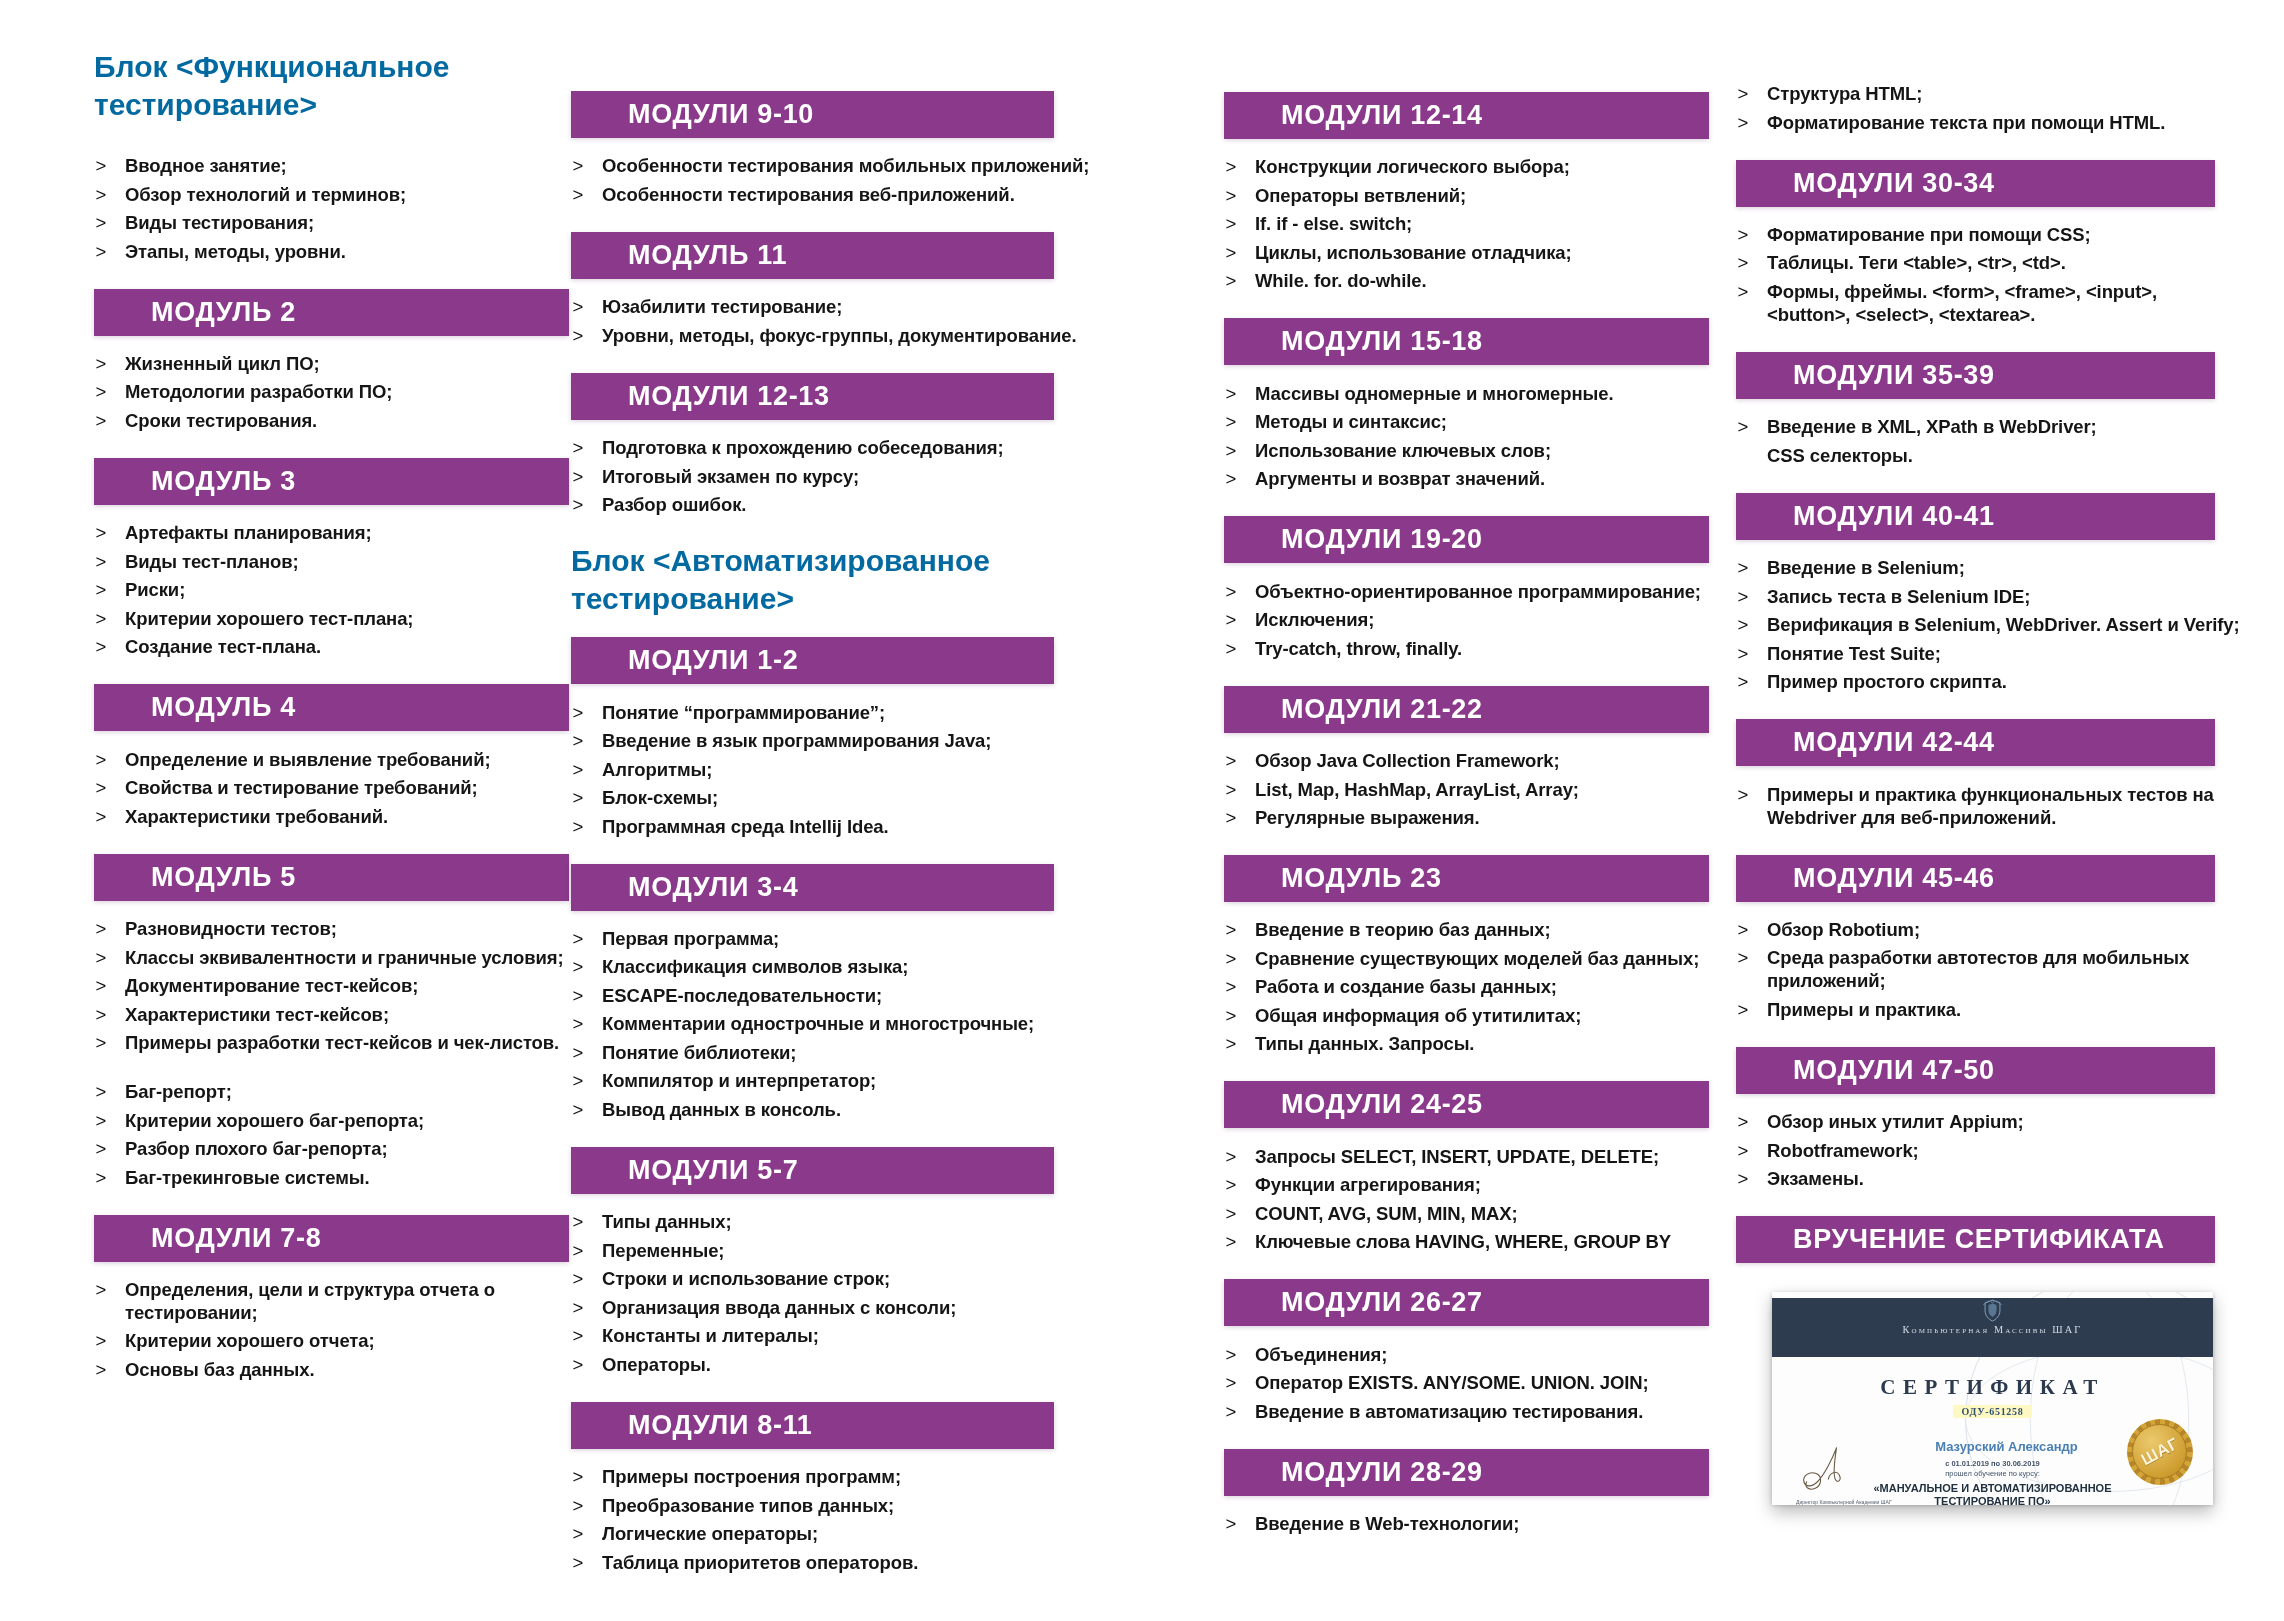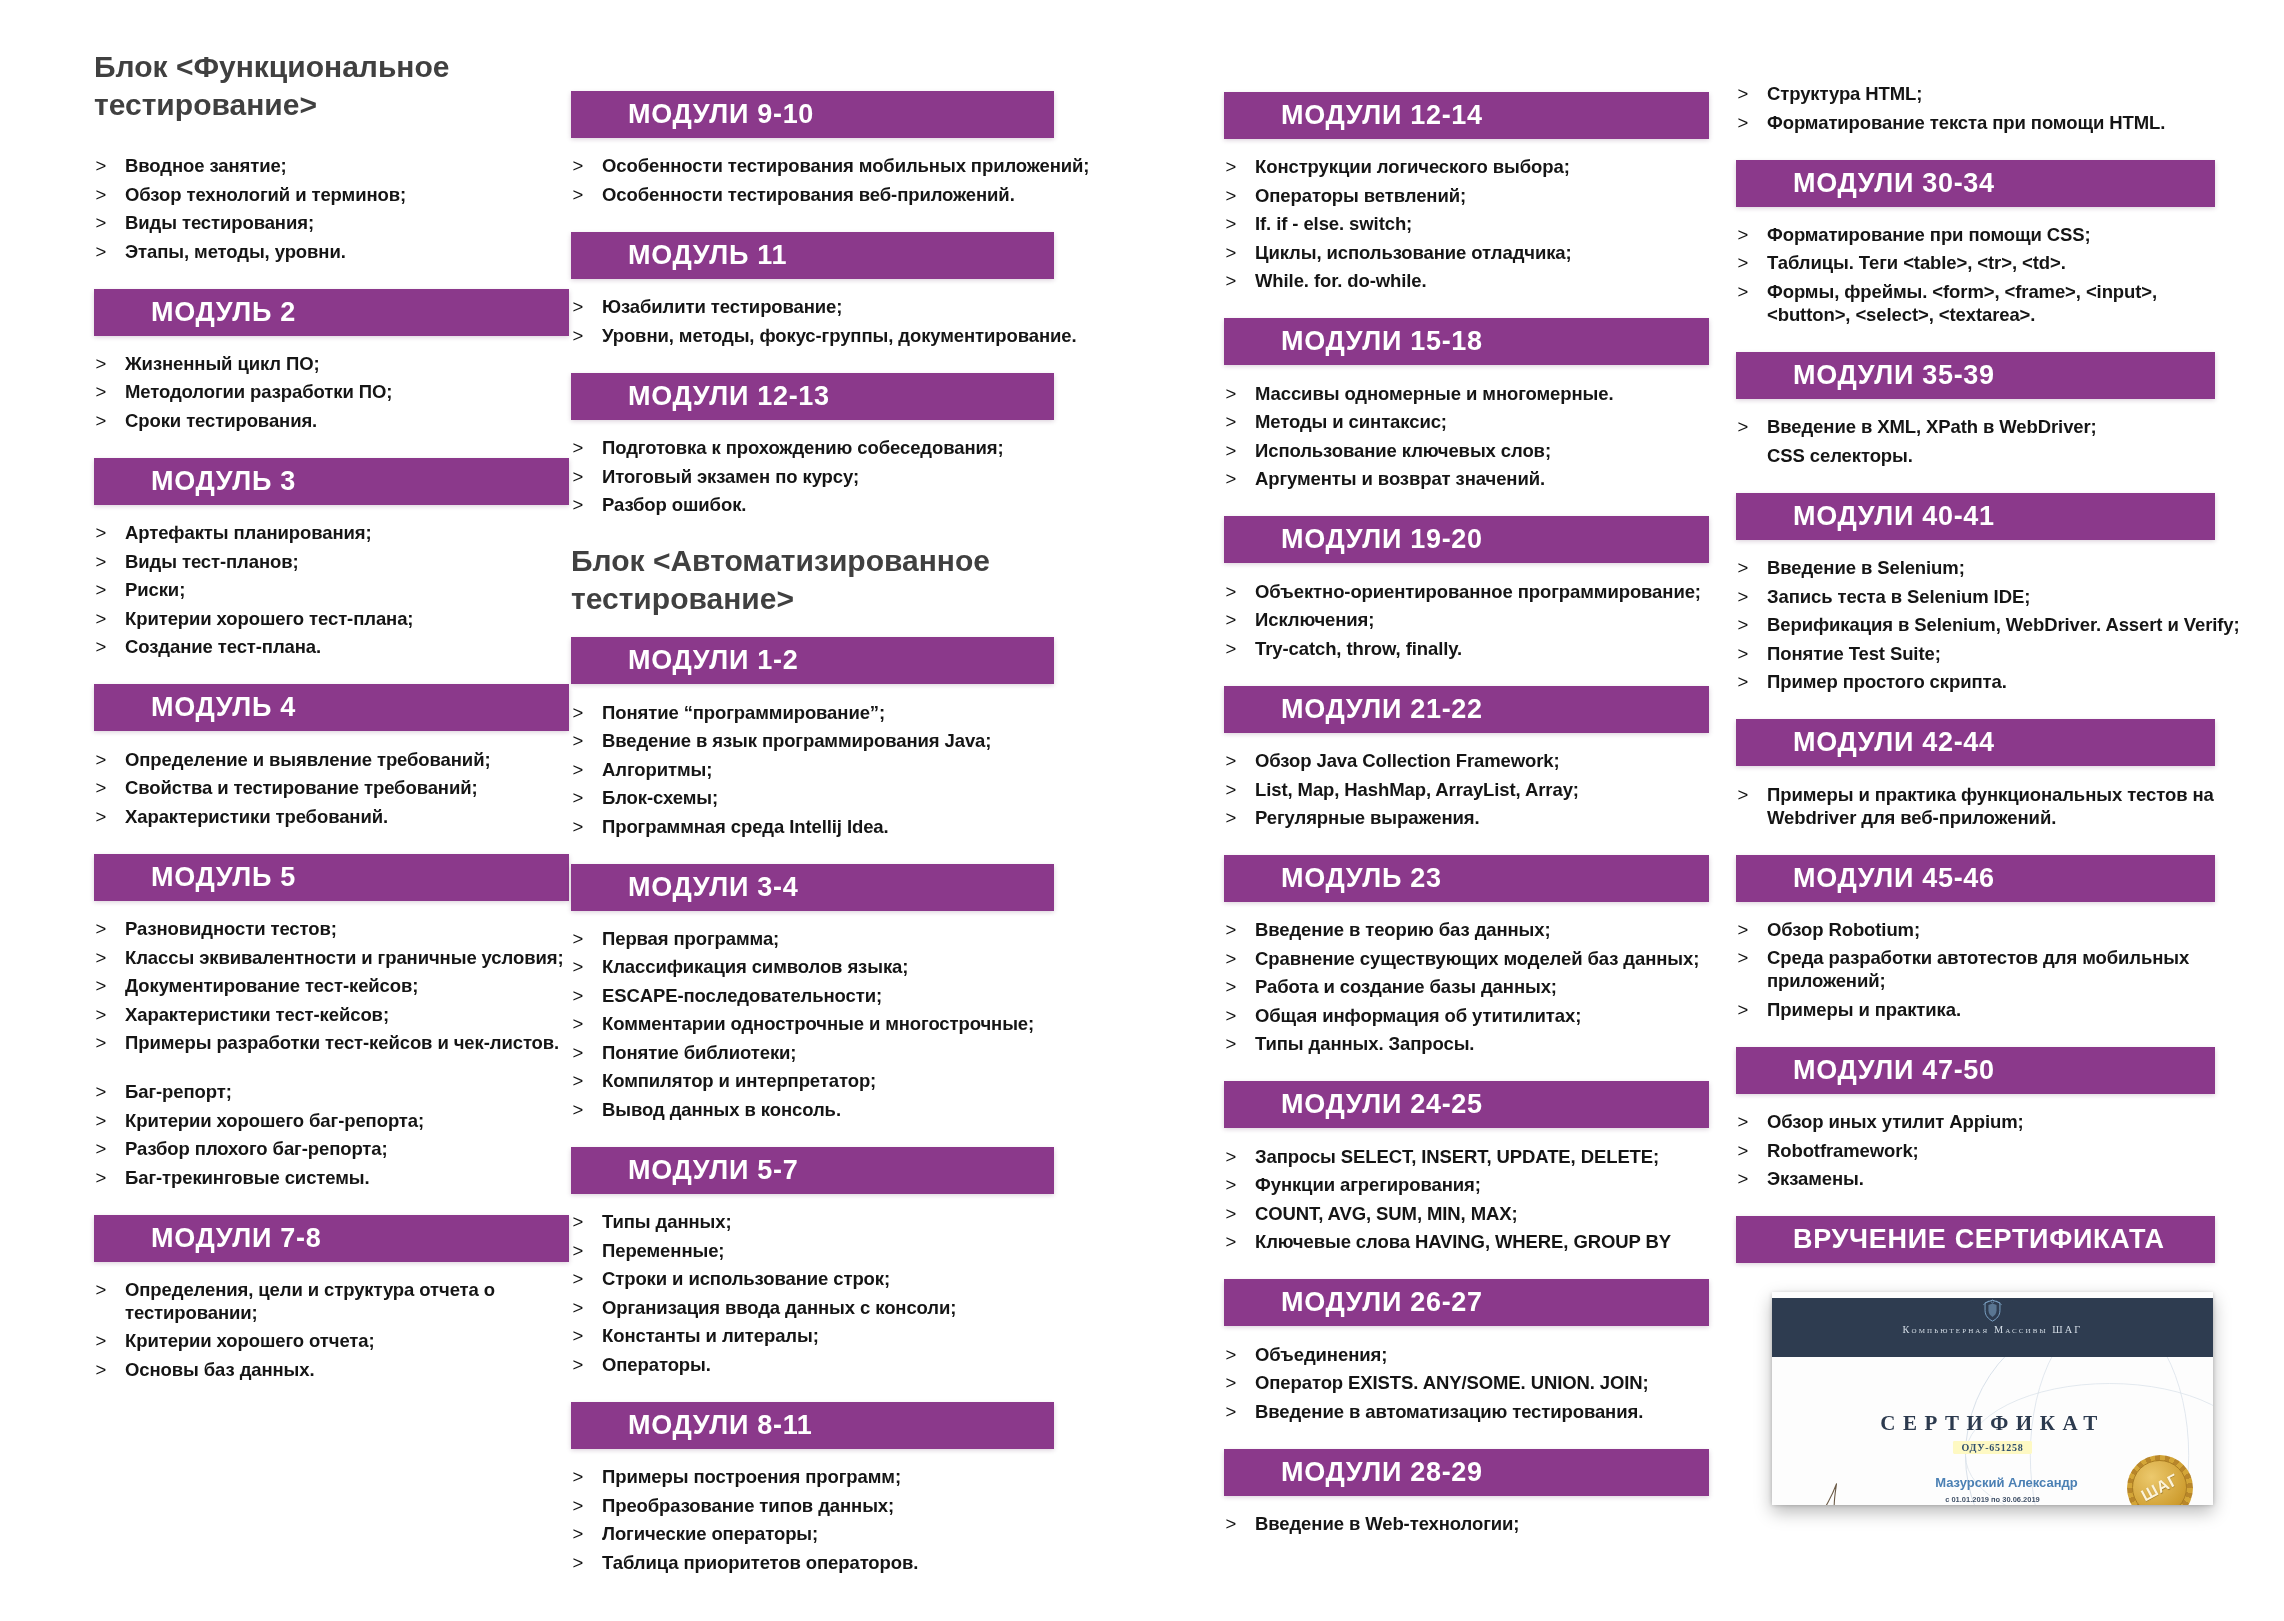--- a/index.html
+++ b/index.html
@@ -7,21 +7,21 @@
         font-family:"Liberation Sans",sans-serif;}
   .col{position:absolute;top:0;padding-top:48px;}
   .col-0{left:94px;width:475px;}
   .col-1{left:571px;width:483px;}
   .col-2{left:1224px;width:485px;}
   .col-3{left:1736px;width:479px;}
   .col-1 .sections > :first-child{margin-top:43px;}
   .col-2 .sections > :first-child{margin-top:44px;}
   .col-3 .sections > :first-child{margin-top:34px;}
 
-  .block-title{font-size:30px;line-height:38px;font-weight:bold;color:#404040;margin:0 0 30px;}
+  .block-title{font-size:30px;line-height:38px;font-weight:bold;color:#0369a1;margin:0 0 30px;}
   .col-1 .block-title{margin:16.4px 0 19px;}
 
   .module{margin:0 0 20.5px;}
   .module-bar{height:47px;background:#8b398b;display:flex;align-items:center;
               padding-left:57px;margin-bottom:16.4px;box-shadow:0 2.1px 4.8px rgba(70,20,70,.2);}
   .module-bar span{color:#ffffff;font-weight:bold;font-size:27px;letter-spacing:0.7px;white-space:nowrap;}
 
   ul.items{list-style:none;margin:0;padding:0;}
   ul.items li{position:relative;padding:0 0 5.5px 31px;font-size:18.5px;line-height:23px;
               font-weight:bold;color:#151515;letter-spacing:-0.1px;}
@@ -34,21 +34,21 @@
   .cert-band{position:relative;height:59px;background:#2e3c50;text-align:center;z-index:2;}
   .crest{display:block;margin:5.5px auto 1.4px;}
   .cert-academy{font-family:"Liberation Serif",serif;font-variant:small-caps;color:#d4dde6;
                 font-size:10.3px;letter-spacing:2.1px;}
   .cert-body{position:relative;height:155px;text-align:center;z-index:1;}
   .globe{position:absolute;border:0.7px solid #d9e1ea;border-radius:50%;z-index:0;}
   .globe.g1{width:287px;height:287px;right:-41px;top:-82px;}
   .globe.g2{width:287px;height:287px;right:-41px;top:-82px;transform:scaleX(.55);}
   .globe.g3{width:287px;height:287px;right:-41px;top:-82px;transform:scaleY(.5);}
   .cert-title{position:relative;font-family:"Liberation Serif",serif;font-size:21px;font-weight:600;
-              color:#2c3a4e;letter-spacing:7.5px;padding-top:18px;margin-top:36px;}
+              color:#2c3a4e;letter-spacing:7.5px;padding-top:18px;}
   .cert-number{position:relative;display:inline-block;margin-top:4.8px;background:#fef9c3;color:#2f4f6e;
                font-size:10px;font-weight:bold;letter-spacing:0.7px;padding:1.4px 8.2px;border-radius:1.4px;font-family:Liberation Serif, serif;}
   .cert-name{position:relative;margin-top:21px;color:#4b80b4;font-size:13px;font-weight:bold;padding-left:28px;}
   .cert-period{position:relative;margin-top:4.8px;color:#44546a;font-size:7.5px;line-height:9.6px;font-weight:bold;}
   .cert-intro{position:relative;color:#44546a;font-size:7.5px;line-height:9.6px;}
   .cert-course{position:relative;margin:3.4px auto 0;width:294px;color:#20303f;font-size:11px;
                line-height:13px;font-weight:bold;}
   .cert-grade{position:relative;margin-top:4.8px;color:#3c4c60;font-size:7.5px;}
   .cert-grade .grade{font-style:italic;font-weight:bold;}
   .signature{position:absolute;left:24.6px;bottom:18px;z-index:2;}

